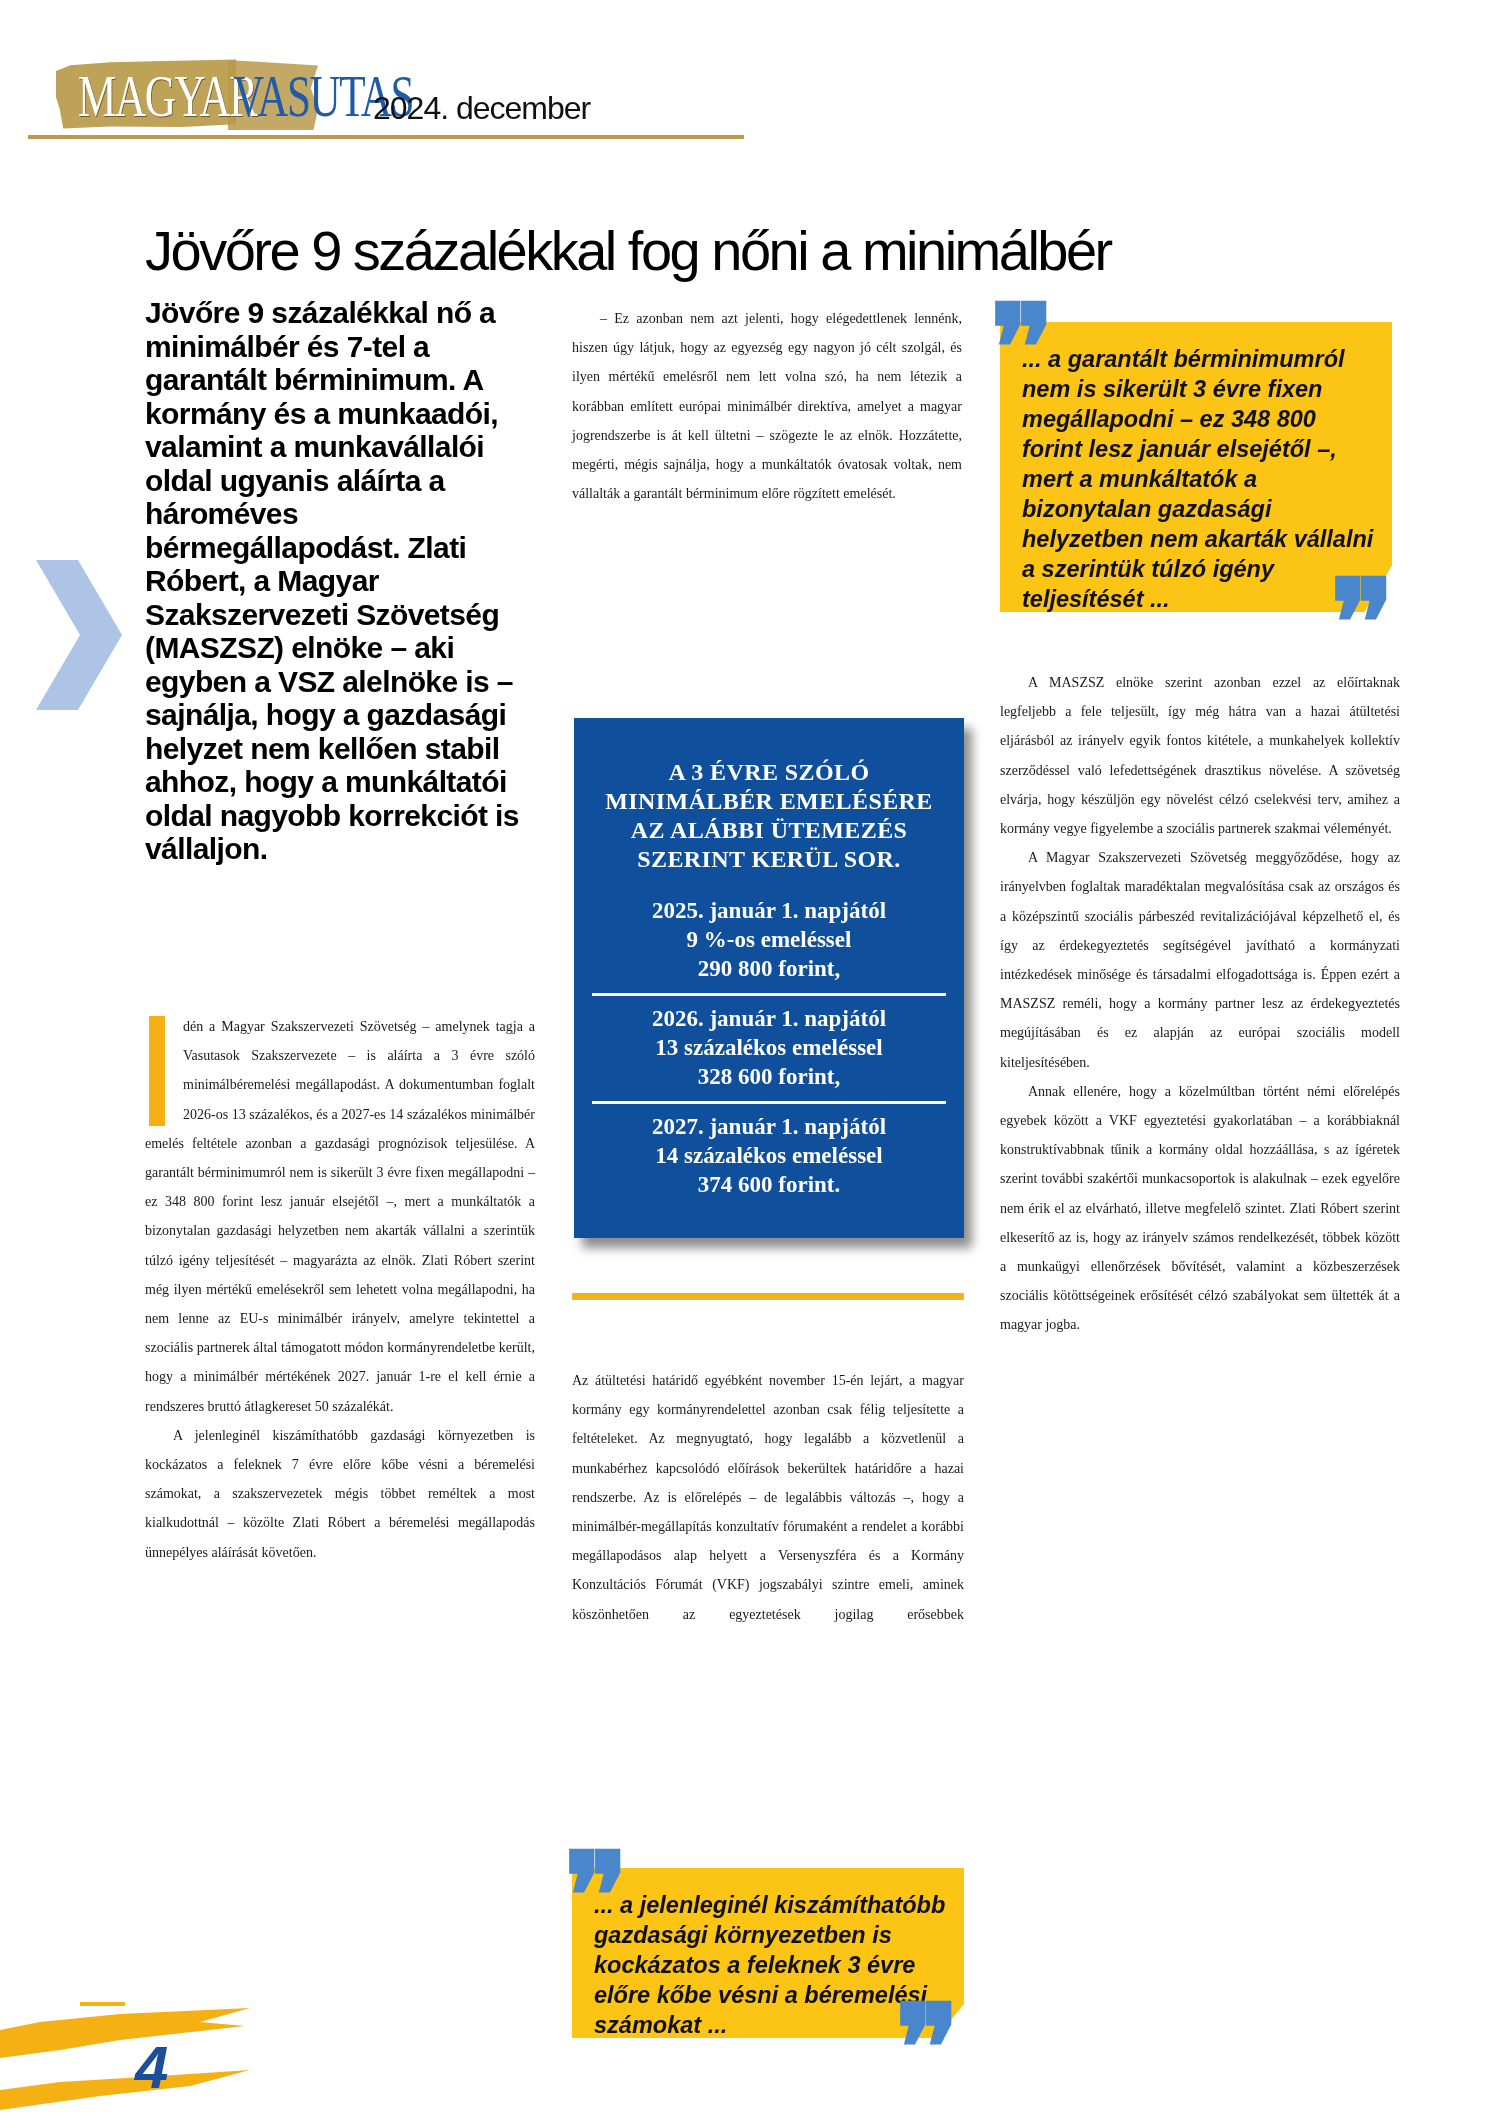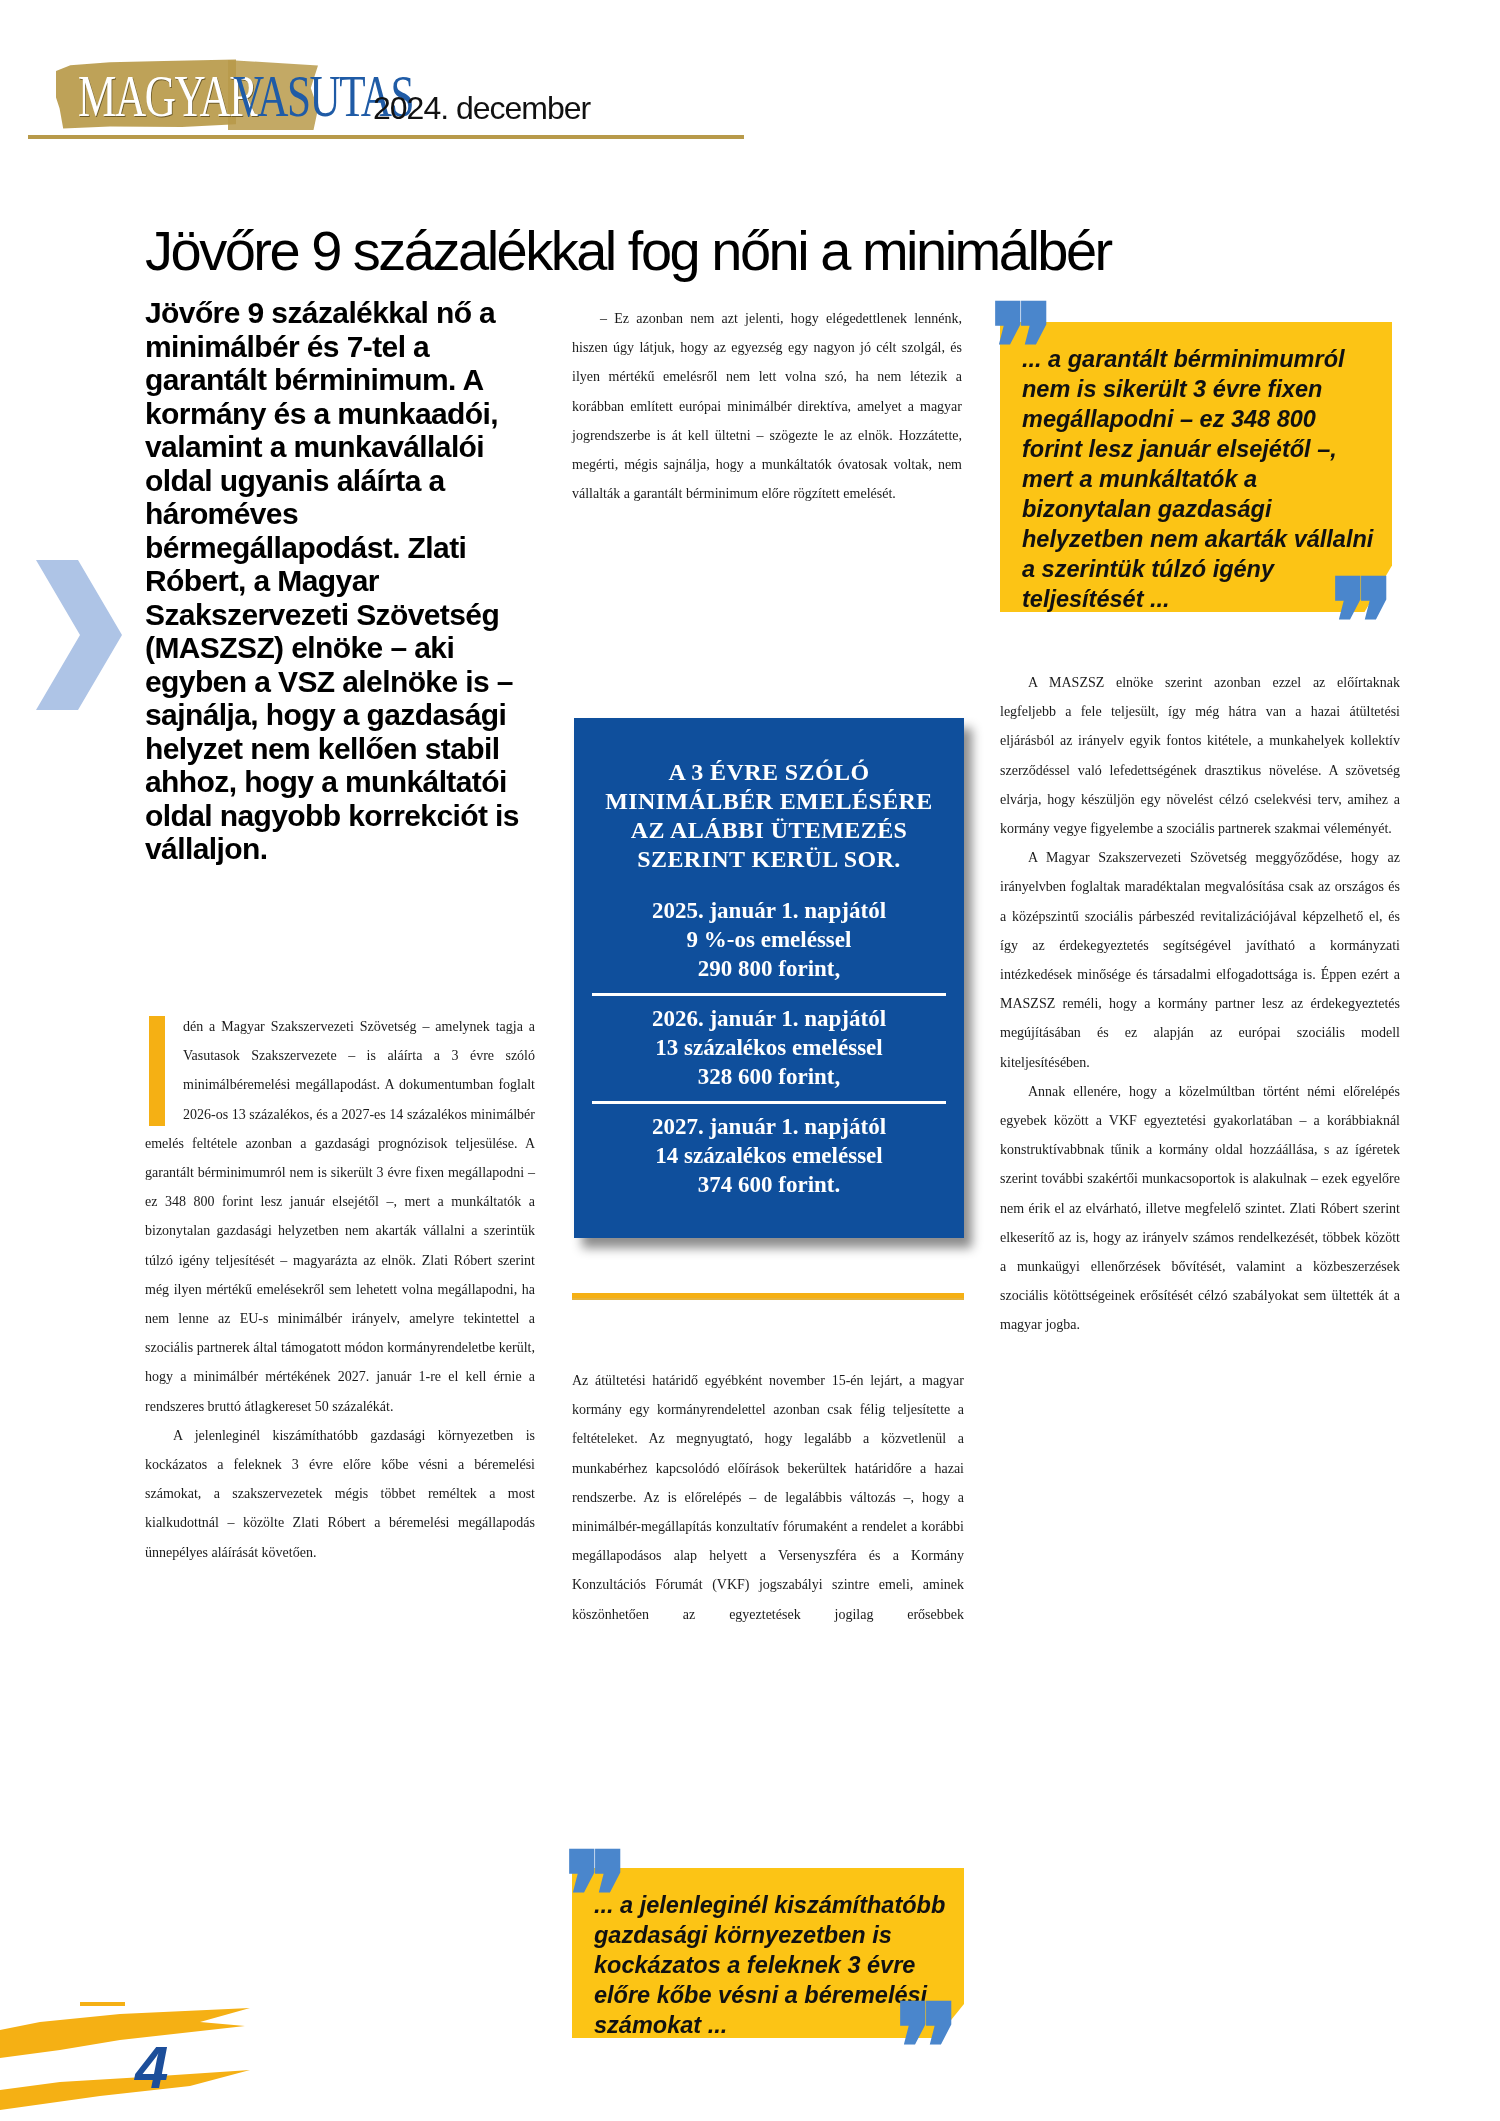--- a/index.html
+++ b/index.html
@@ -77,21 +77,21 @@
 <svg class="chevron" viewBox="0 0 86 150">
   <polygon points="0,0 42,0 86,75 42,150 0,150 44,75" fill="#aec4e6"></polygon>
 </svg>
 
 <div class="lead">Jövőre 9 százalékkal nő a minimálbér és 7-tel a garantált bérminimum. A kormány és a munkaadói, valamint a munkavállalói oldal ugyanis aláírta a hároméves bérmegállapodást. Zlati Róbert, a Magyar Szakszervezeti Szövetség (MASZSZ) elnöke – aki egyben a VSZ alelnöke is – sajnálja, hogy a gazdasági helyzet nem kellően stabil ahhoz, hogy a munkáltatói oldal nagyobb korrekciót is vállaljon.</div>
 
 <div class="col col1">
   <p class="noindent">
     <span class="dropcap"></span><span>dén a Magyar Szakszervezeti Szövetség – amelynek tagja a Vasutasok Szakszervezete – is aláírta a 3 évre szóló minimálbéremelési megállapodást. A dokumentumban foglalt 2026-os 13 százalékos, és a 2027-es 14 százalékos minimálbér emelés feltétele azonban a gazdasági prognózisok teljesülése. A garantált bérminimumról nem is sikerült 3 évre fixen megállapodni – ez 348 800 forint lesz január elsejétől –, mert a munkáltatók a bizonytalan gazdasági helyzetben nem akarták vállalni a szerintük túlzó igény teljesítését – magyarázta az elnök. Zlati Róbert szerint még ilyen mértékű emelésekről sem lehetett volna megállapodni, ha nem lenne az EU-s minimálbér irányelv, amelyre tekintettel a szociális partnerek által támogatott módon kormányrendeletbe került, hogy a minimálbér mértékének 2027. január 1-re el kell érnie a rendszeres bruttó átlagkereset 50 százalékát.</span>
   </p>
-  <p>A jelenleginél kiszámíthatóbb gazdasági környezetben is kockázatos a feleknek 3 évre előre kőbe vésni a béremelési számokat, a szakszervezetek mégis többet reméltek a most kialkudottnál – közölte Zlati Róbert a béremelési megállapodás ünnepélyes aláírását követően.</p>
+  <p>A jelenleginél kiszámíthatóbb gazdasági környezetben is kockázatos a feleknek 7 évre előre kőbe vésni a béremelési számokat, a szakszervezetek mégis többet reméltek a most kialkudottnál – közölte Zlati Róbert a béremelési megállapodás ünnepélyes aláírását követően.</p>
 </div>
 
 <div class="col col2">
   <p>– Ez azonban nem azt jelenti, hogy elégedettlenek lennénk, hiszen úgy látjuk, hogy az egyezség egy nagyon jó célt szolgál, és ilyen mértékű emelésről nem lett volna szó, ha nem létezik a korábban említett európai minimálbér direktíva, amelyet a magyar jogrendszerbe is át kell ültetni – szögezte le az elnök. Hozzátette, megérti, mégis sajnálja, hogy a munkáltatók óvatosak voltak, nem vállalták a garantált bérminimum előre rögzített emelését.</p>
 </div>
 
 <div class="bluebox">
   <div class="bb-title">A 3 ÉVRE SZÓLÓ MINIMÁLBÉR EMELÉSÉRE AZ ALÁBBI ÜTEMEZÉS SZERINT KERÜL SOR.</div>
   <div class="bb-item" style="margin-top:14px">
     <div>2025. január 1. napjától</div>

